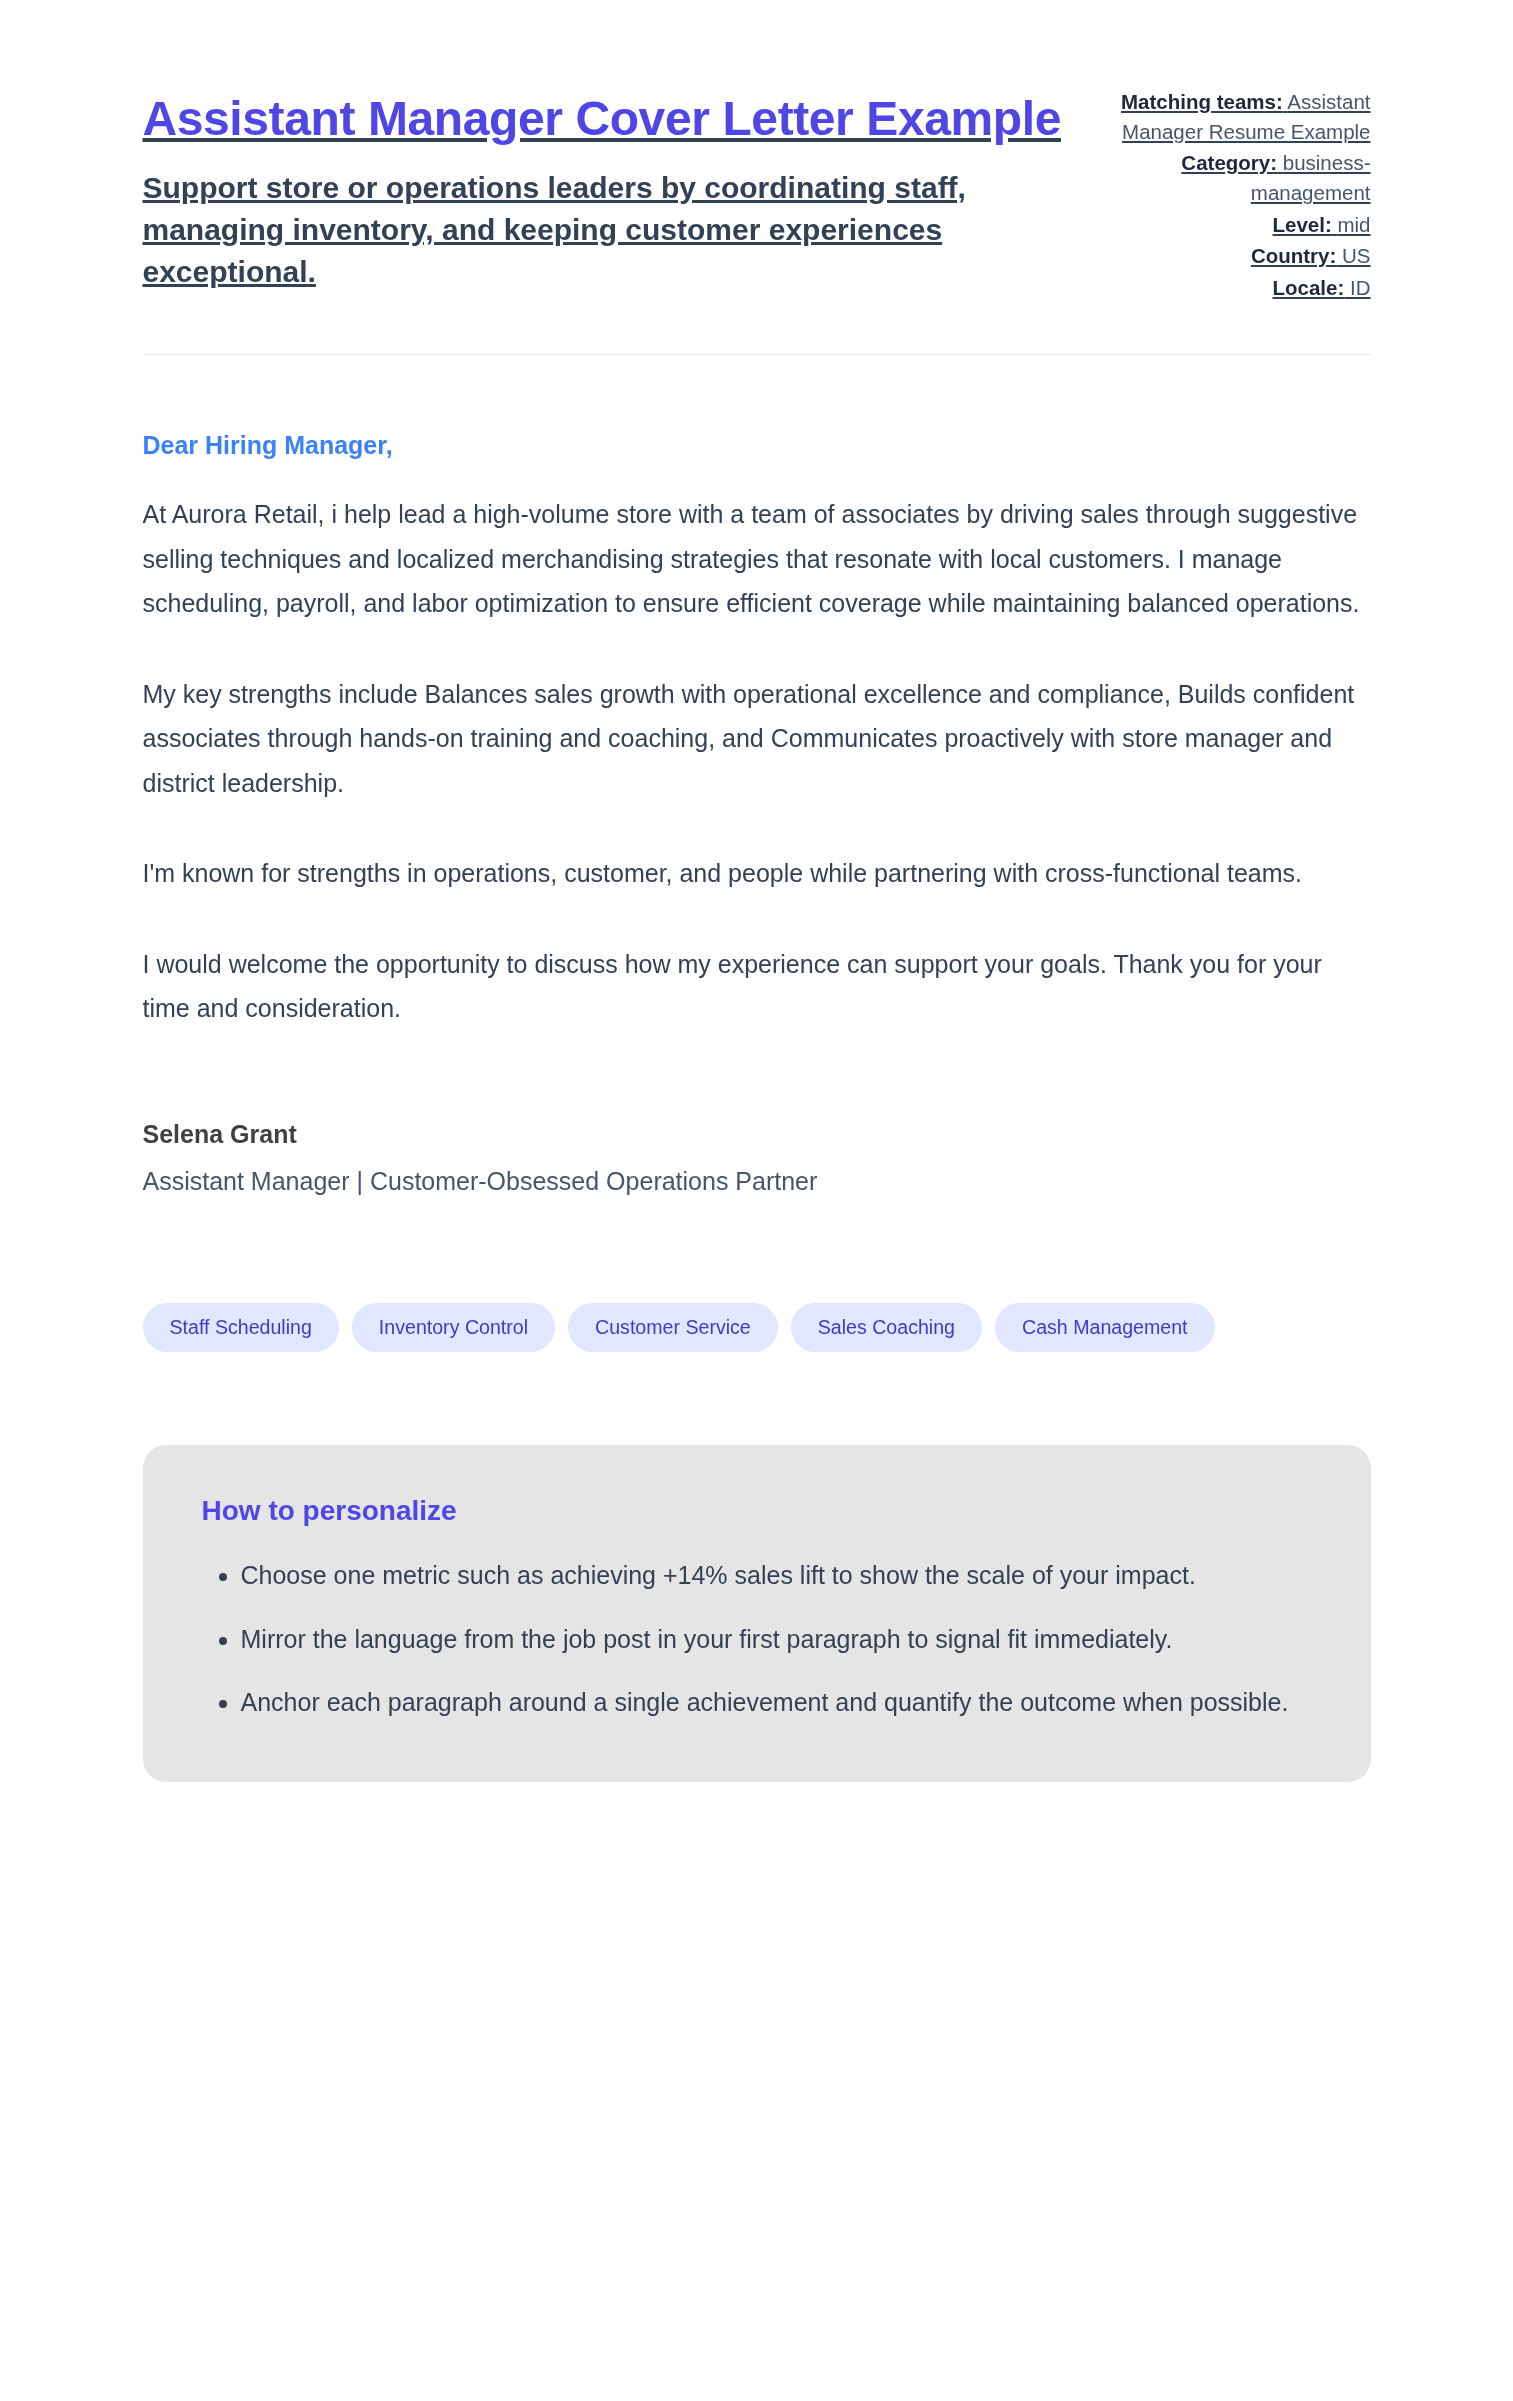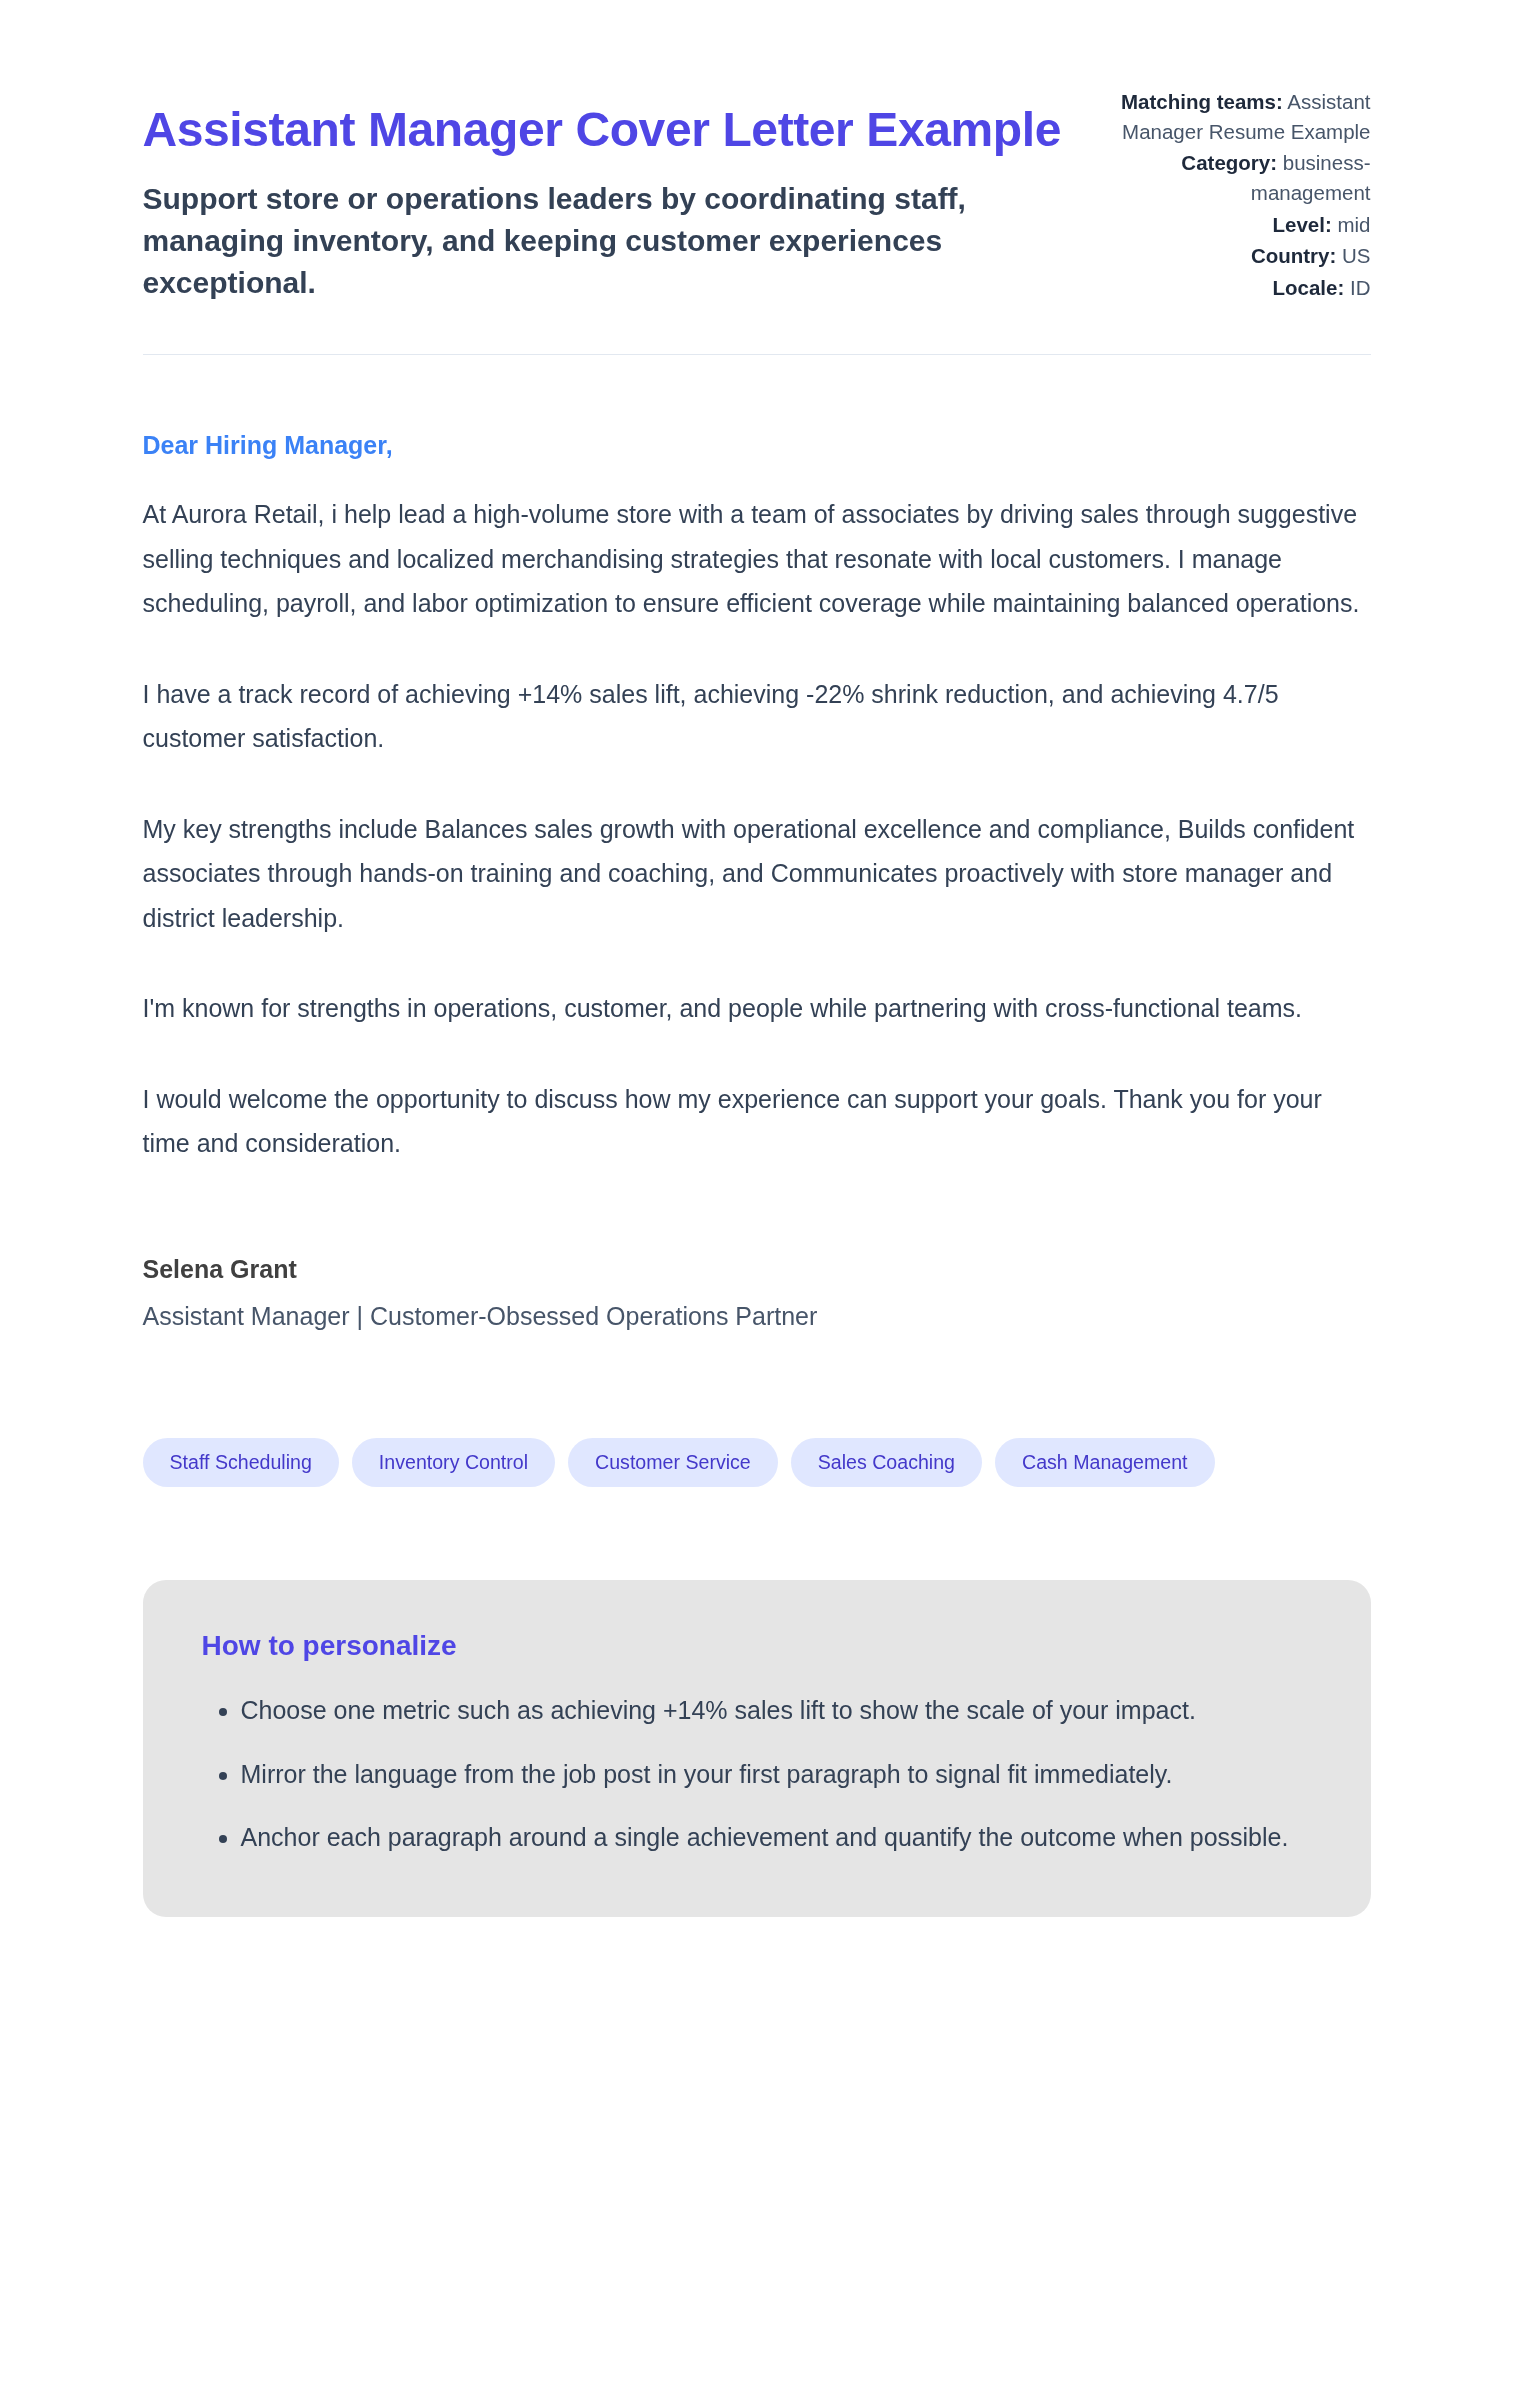--- a/index.html
+++ b/index.html
@@ -16,21 +16,22 @@
   .page {
     width: 1228px;
     margin: 0 auto;
     padding-top: 80px;
     padding-bottom: 107px;
   }
   
   .header {
     display: flex;
     justify-content: space-between;
-    align-items: flex-end;
+    align-items: center;
+    text-decoration: underline;
   }
   .header-left {
     flex: 1 1 auto;
     max-width: 943px;
   }
   h1.title {
     margin: 0;
     font-size: 48px;
     line-height: 1.18;
     font-weight: 800;
@@ -158,21 +159,20 @@
         <span class="meta-value">ID</span>
       </div>
     </aside>
   </header>
 
   <hr class="divider">
 
   <section class="letter">
     <p class="salutation">Dear Hiring Manager,</p>
     <p class="para">At Aurora Retail, i help lead a high-volume store with a team of associates by driving sales through suggestive selling techniques and localized merchandising strategies that resonate with local customers. I manage scheduling, payroll, and labor optimization to ensure efficient coverage while maintaining balanced operations.</p>
-    <p class="para">I have a track record of achieving +14% sales lift, achieving -22% shrink reduction, and achieving 4.7/5 customer satisfaction.</p>
     <p class="para">My key strengths include Balances sales growth with operational excellence and compliance, Builds confident associates through hands-on training and coaching, and Communicates proactively with store manager and district leadership.</p>
     <p class="para">I'm known for strengths in operations, customer, and people while partnering with cross-functional teams.</p>
     <p class="para">I would welcome the opportunity to discuss how my experience can support your goals. Thank you for your time and consideration.</p>
     <p class="sig-name">Selena Grant</p>
     <p class="sig-role">Assistant Manager | Customer-Obsessed Operations Partner</p>
   </section>
 
   <div class="tags">
     <span class="tag">Staff Scheduling</span>
     <span class="tag">Inventory Control</span>

